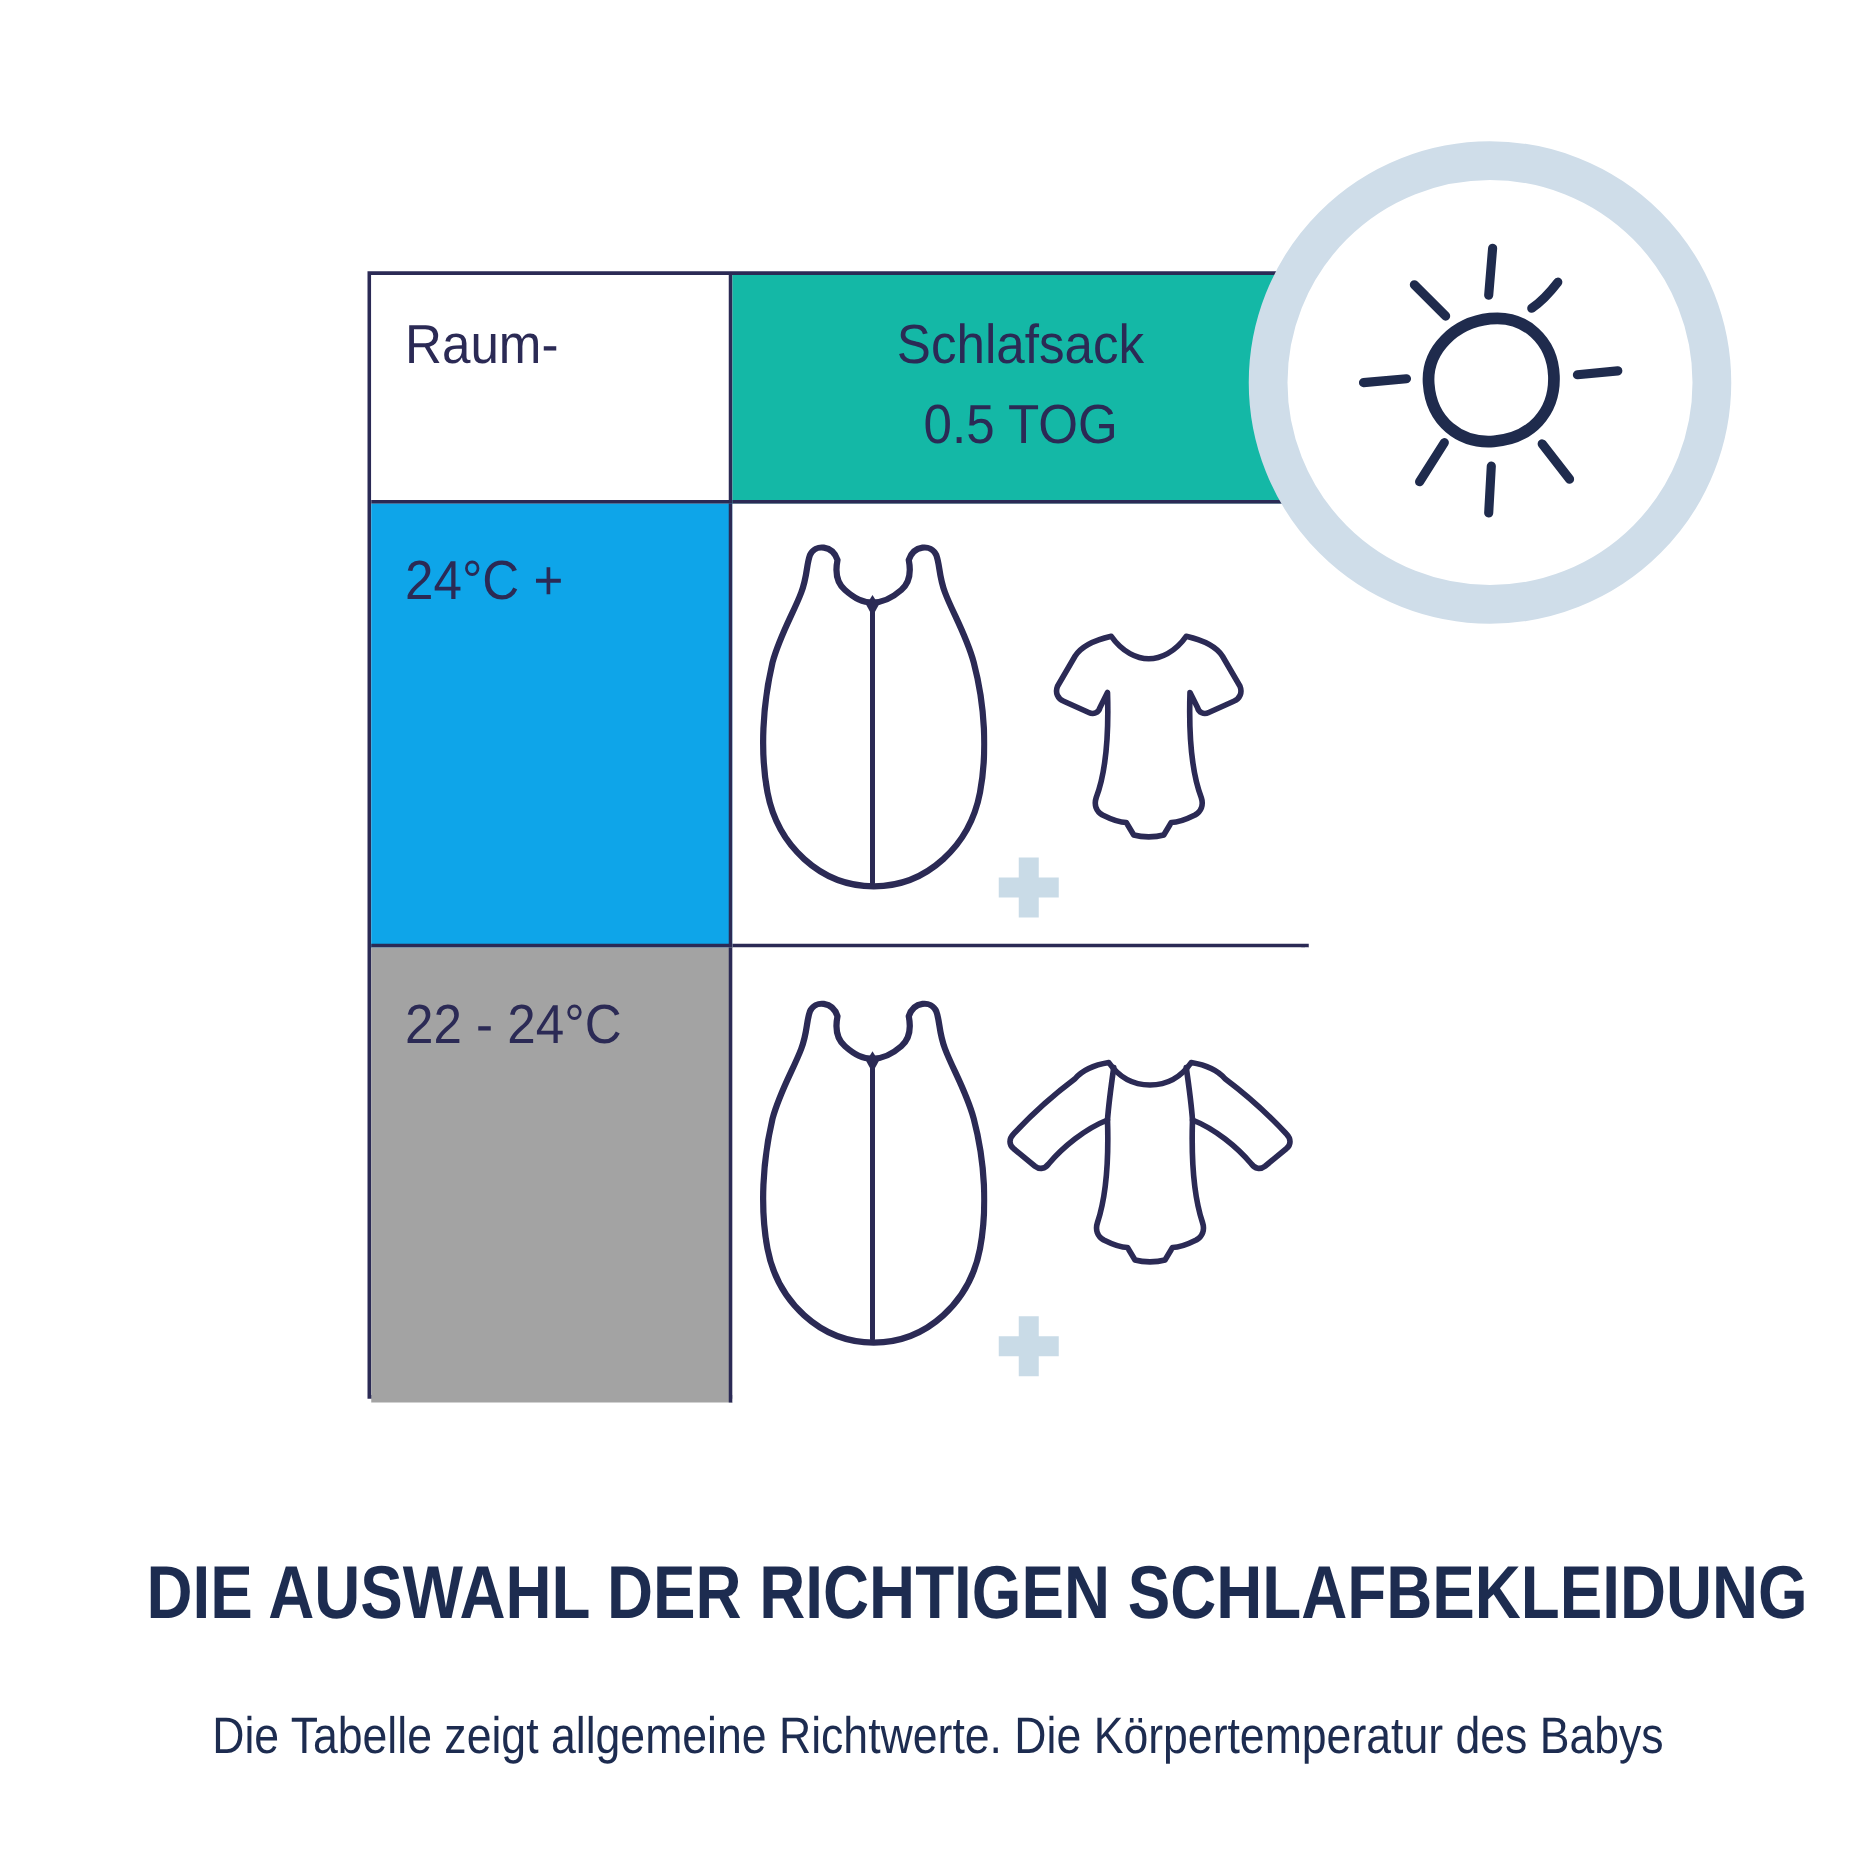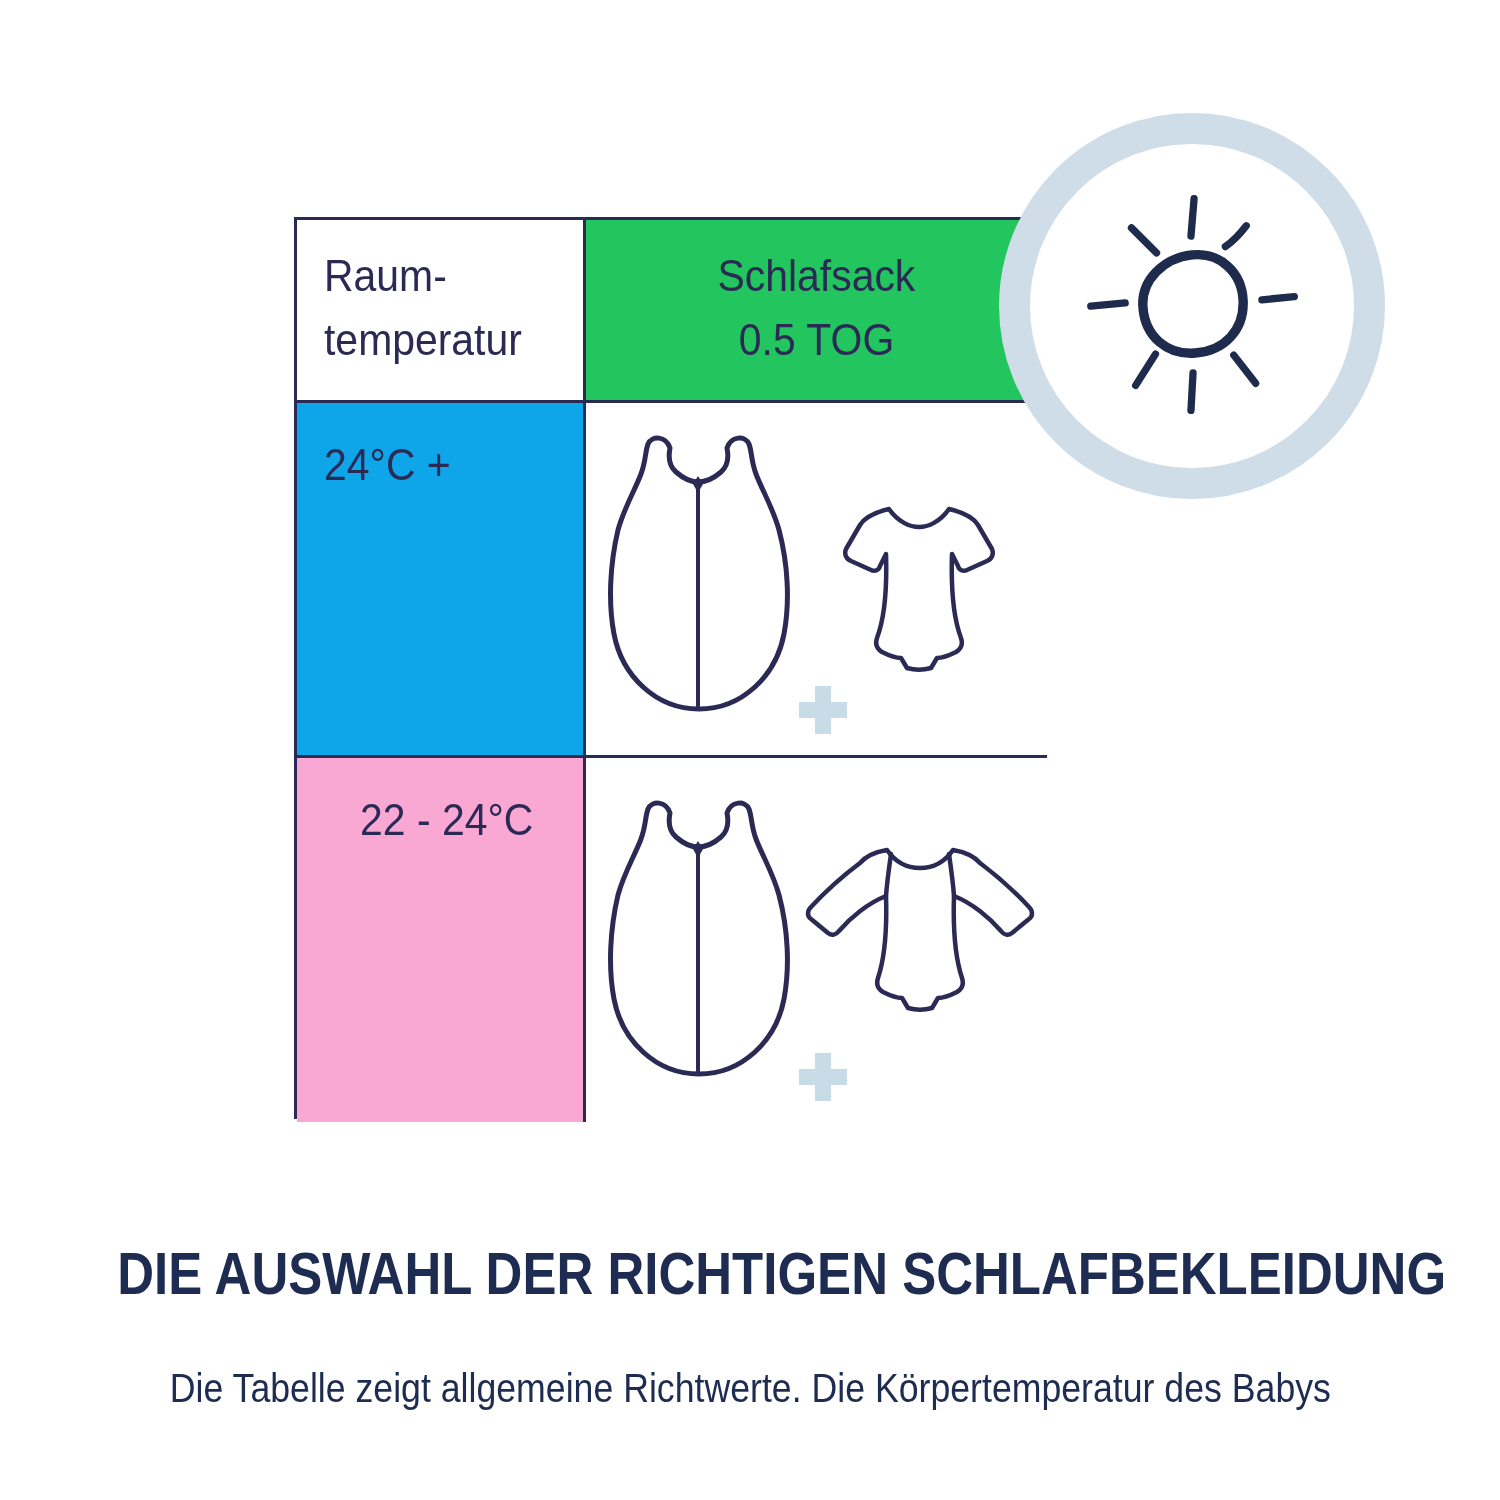--- a/index.html
+++ b/index.html
@@ -12,23 +12,23 @@
   
   .temp-table{
     position:absolute;left:294px;top:217px;width:750px;height:902px;
     display:grid;grid-template-columns:289px 461px;grid-template-rows:183px 355px 364px;
     border:3px solid #2b2a55;box-sizing:border-box;z-index:1;
   }
   .cell{box-sizing:border-box;border-color:#2b2a55;border-style:solid;border-width:0;position:relative;}
   .cell.col1{border-right-width:3px;}
   .cell.rband{border-bottom-width:3px;}
   .hdr-left{background:#ffffff;padding:24px 0 0 27px;}
-  .hdr-right{background:#22c55e;padding-top:24px;text-align:center;}
+  .hdr-right{background:#14b8a6;padding-top:24px;text-align:center;}
   .row1-left{background:#0ea5e9;padding:30px 0 0 27px;}
-  .row2-left{background:#f9a8d4;padding:30px 0 0 27px;text-align:center;}
+  .row2-left{background:#a3a3a3;padding:30px 0 0 27px;}
   .row-right{background:#ffffff;}
   .tbl-text{font-size:44px;line-height:64px;font-weight:400;color:#2b2a55;white-space:nowrap;}
   .cond-l{display:inline-block;transform:scaleX(0.93);transform-origin:left top;}
   .cond-c{display:inline-block;transform:scaleX(0.93);transform-origin:center top;}
   
   .art{position:absolute;z-index:2;}
   .art svg{display:block;}
   .plus{position:absolute;width:48px;height:48px;z-index:2;}
   .plus::before{content:"";position:absolute;left:0;top:16px;width:48px;height:16px;background:#c9dbe7;}
   .plus::after{content:"";position:absolute;left:16px;top:0;width:16px;height:48px;background:#c9dbe7;}
@@ -53,21 +53,20 @@
   .cond-b{display:inline-block;transform:scaleX(0.87);transform-origin:center top;}
 </style>
 </head>
 <body>
 
 <div class="canvas">
 
   <div class="temp-table">
     <div class="cell col1 rband hdr-left">
       <div class="tbl-text"><span class="cond-l">Raum-</span></div>
-      <div class="tbl-text"><span class="cond-l">temperatur</span></div>
     </div>
     <div class="cell rband hdr-right">
       <div class="tbl-text"><span class="cond-c">Schlafsack</span></div>
       <div class="tbl-text"><span class="cond-c">0.5 TOG</span></div>
     </div>
 
     <div class="cell col1 rband row1-left">
       <div class="tbl-text"><span class="cond-l">24°C +</span></div>
     </div>
     <div class="cell rband row-right"></div>

